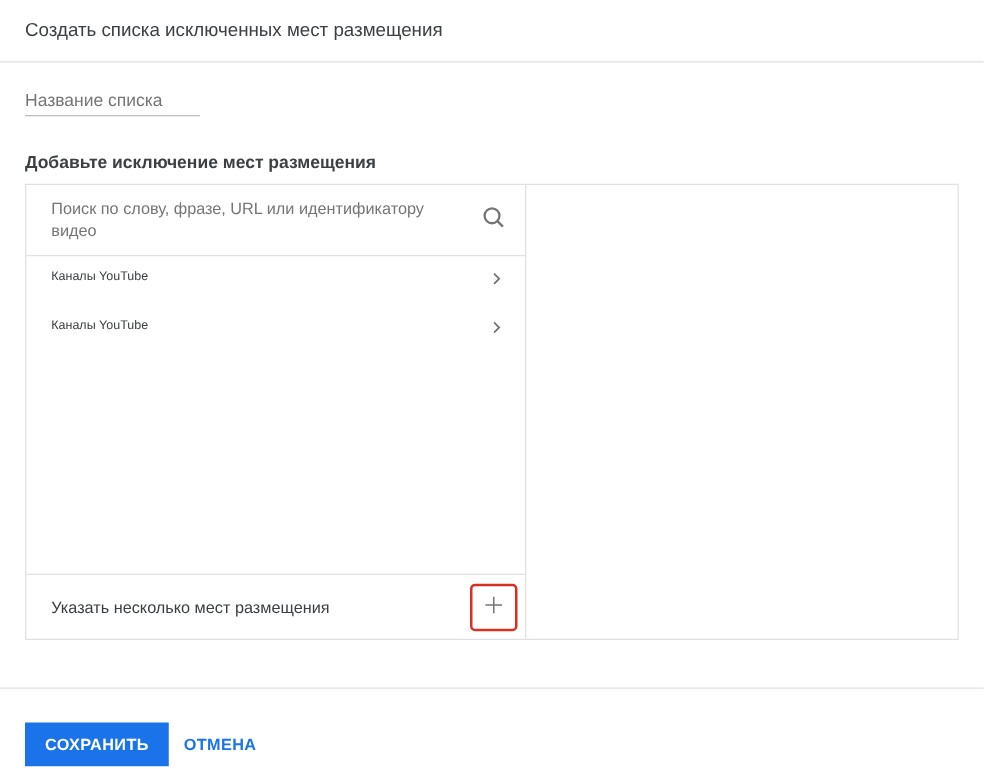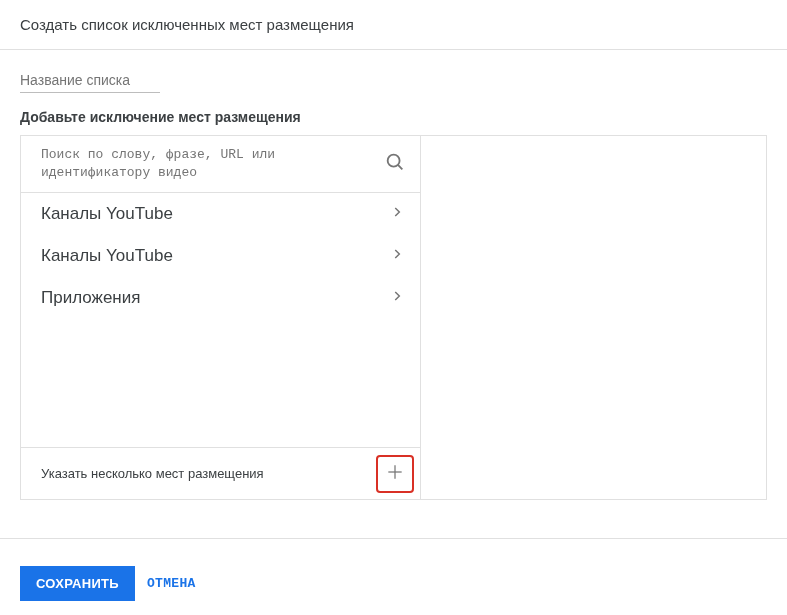--- a/index.html
+++ b/index.html
@@ -17,21 +17,21 @@
     .header {
       padding: 16px 20px;
       border-bottom: 1px solid #e0e0e0;
       font-size: 15px;
       color: #3c4043;
     }
     .content {
       padding: 18px 20px 0 20px;
     }
     .input-wrap {
-      margin-bottom: 16px;
+      margin-bottom: 28px;
     }
     .text-input {
       border: none;
       border-bottom: 1px solid #bdbdbd;
       font-size: 14px;
       color: #333;
       padding: 4px 0;
       width: 140px;
       outline: none;
       background: transparent;
@@ -67,35 +67,34 @@
       align-items: center;
       padding: 10px 14px 10px 20px;
       border-bottom: 1px solid #e0e0e0;
     }
     .search-text {
       flex: 1;
       font-size: 13px;
       color: #757575;
       line-height: 1.4;
       padding-right: 10px;
-      font-family: Liberation Mono, monospace;
     }
     .search-icon {
       color: #757575;
       flex-shrink: 0;
     }
     .list {
       flex: 1;
     }
     .list-item {
       display: flex;
-      align-items: flex-end;
+      align-items: flex-start;
       justify-content: space-between;
       padding: 11px 16px 11px 20px;
-      font-size: 17px;
+      font-size: 10px;
       color: #3c4043;
       cursor: pointer;
     }
     .chevron {
       color: #757575;
       flex-shrink: 0;
     }
     .bottom-row {
       display: flex;
       align-items: center;
@@ -137,28 +136,27 @@
     }
     .btn-text {
       background: none;
       color: #1a73e8;
       border: none;
       padding: 10px 8px;
       font-size: 13px;
       font-weight: bold;
       letter-spacing: 0.3px;
       cursor: pointer;
-      font-family: Liberation Mono, monospace;
     }
   </style>
 </head>
 <body>
 
 <div class="header">
-  <span>Создать список исключенных мест размещения</span>
+  <span>Создать списка исключенных мест размещения</span>
 </div>
 
 <div class="content">
 
   <div class="input-wrap">
     <input type="text" class="text-input" placeholder="Название списка" style="">
   </div>
 
   <div class="section-label">Добавьте исключение мест размещения</div>
 
@@ -190,28 +188,20 @@
         <div class="list-item">
           <span>Каналы YouTube</span>
           <span class="chevron">
             <svg width="14" height="14" viewBox="0 0 24 24" fill="none" stroke="currentColor" stroke-width="2.5">
                 <polyline points="9 5 16 12 9 19"></polyline>
               </svg>
           </span>
         </div>
 
 
-        <div class="list-item">
-          <span>Приложения</span>
-          <span class="chevron">
-            <svg width="14" height="14" viewBox="0 0 24 24" fill="none" stroke="currentColor" stroke-width="2.5">
-                <polyline points="9 5 16 12 9 19"></polyline>
-              </svg>
-          </span>
-        </div>
 
 
       </div>
 
       <div class="bottom-row">
         <span>Указать несколько мест размещения</span>
         <div class="plus-box">
           <span>
             <svg width="20" height="20" viewBox="0 0 24 24" fill="none" stroke="currentColor" stroke-width="1.5">
               <line x1="12" y1="4" x2="12" y2="20"></line>

